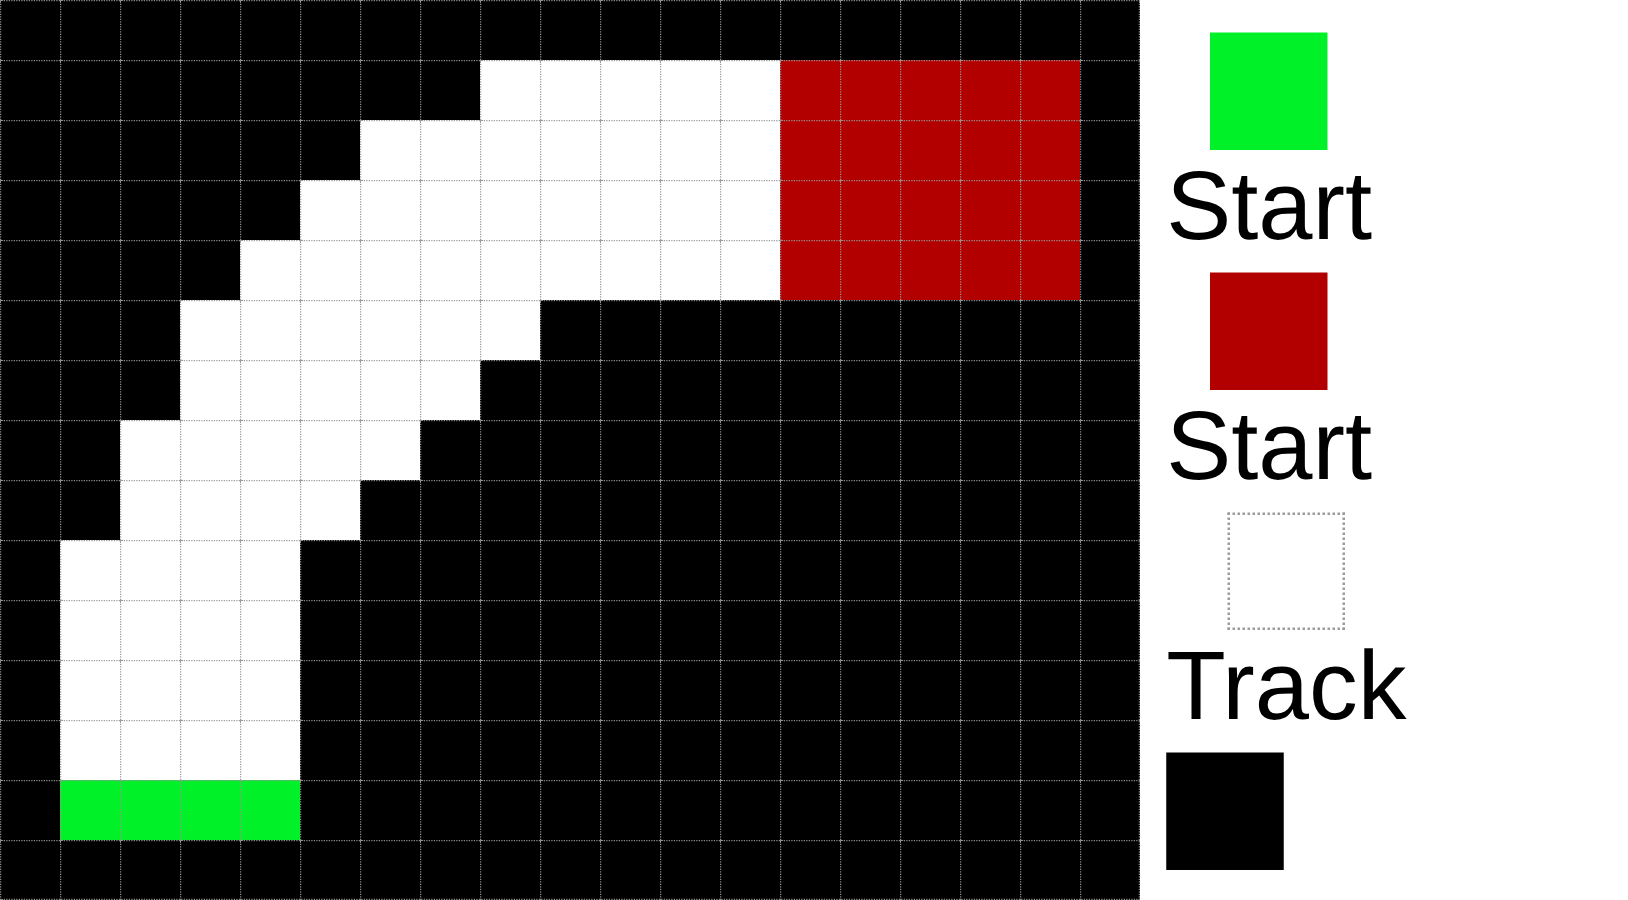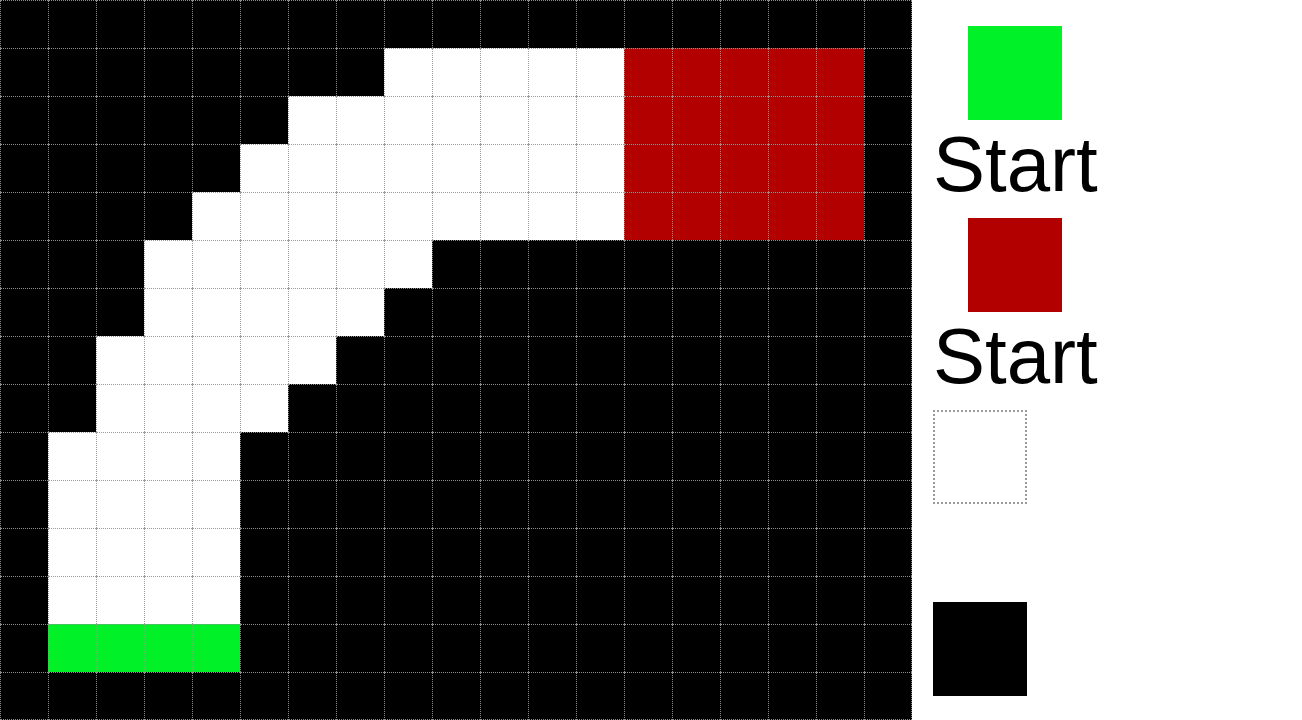--- a/index.html
+++ b/index.html
@@ -389,20 +389,21 @@
       <span class="legend-label">Start</span>
     </div>
 
     <div class="legend-item">
       <span class="swatch swatch--goal"></span>
       <span class="legend-label">Start</span>
     </div>
 
     <div class="legend-item">
       <span class="swatch swatch--track"></span>
+      <span class="legend-label">Track</span>
     </div>
 
     <div class="legend-item">
       <span class="swatch swatch--invalid"></span>
     </div>
 
   </div>
 </div>
 
 </body></html>

